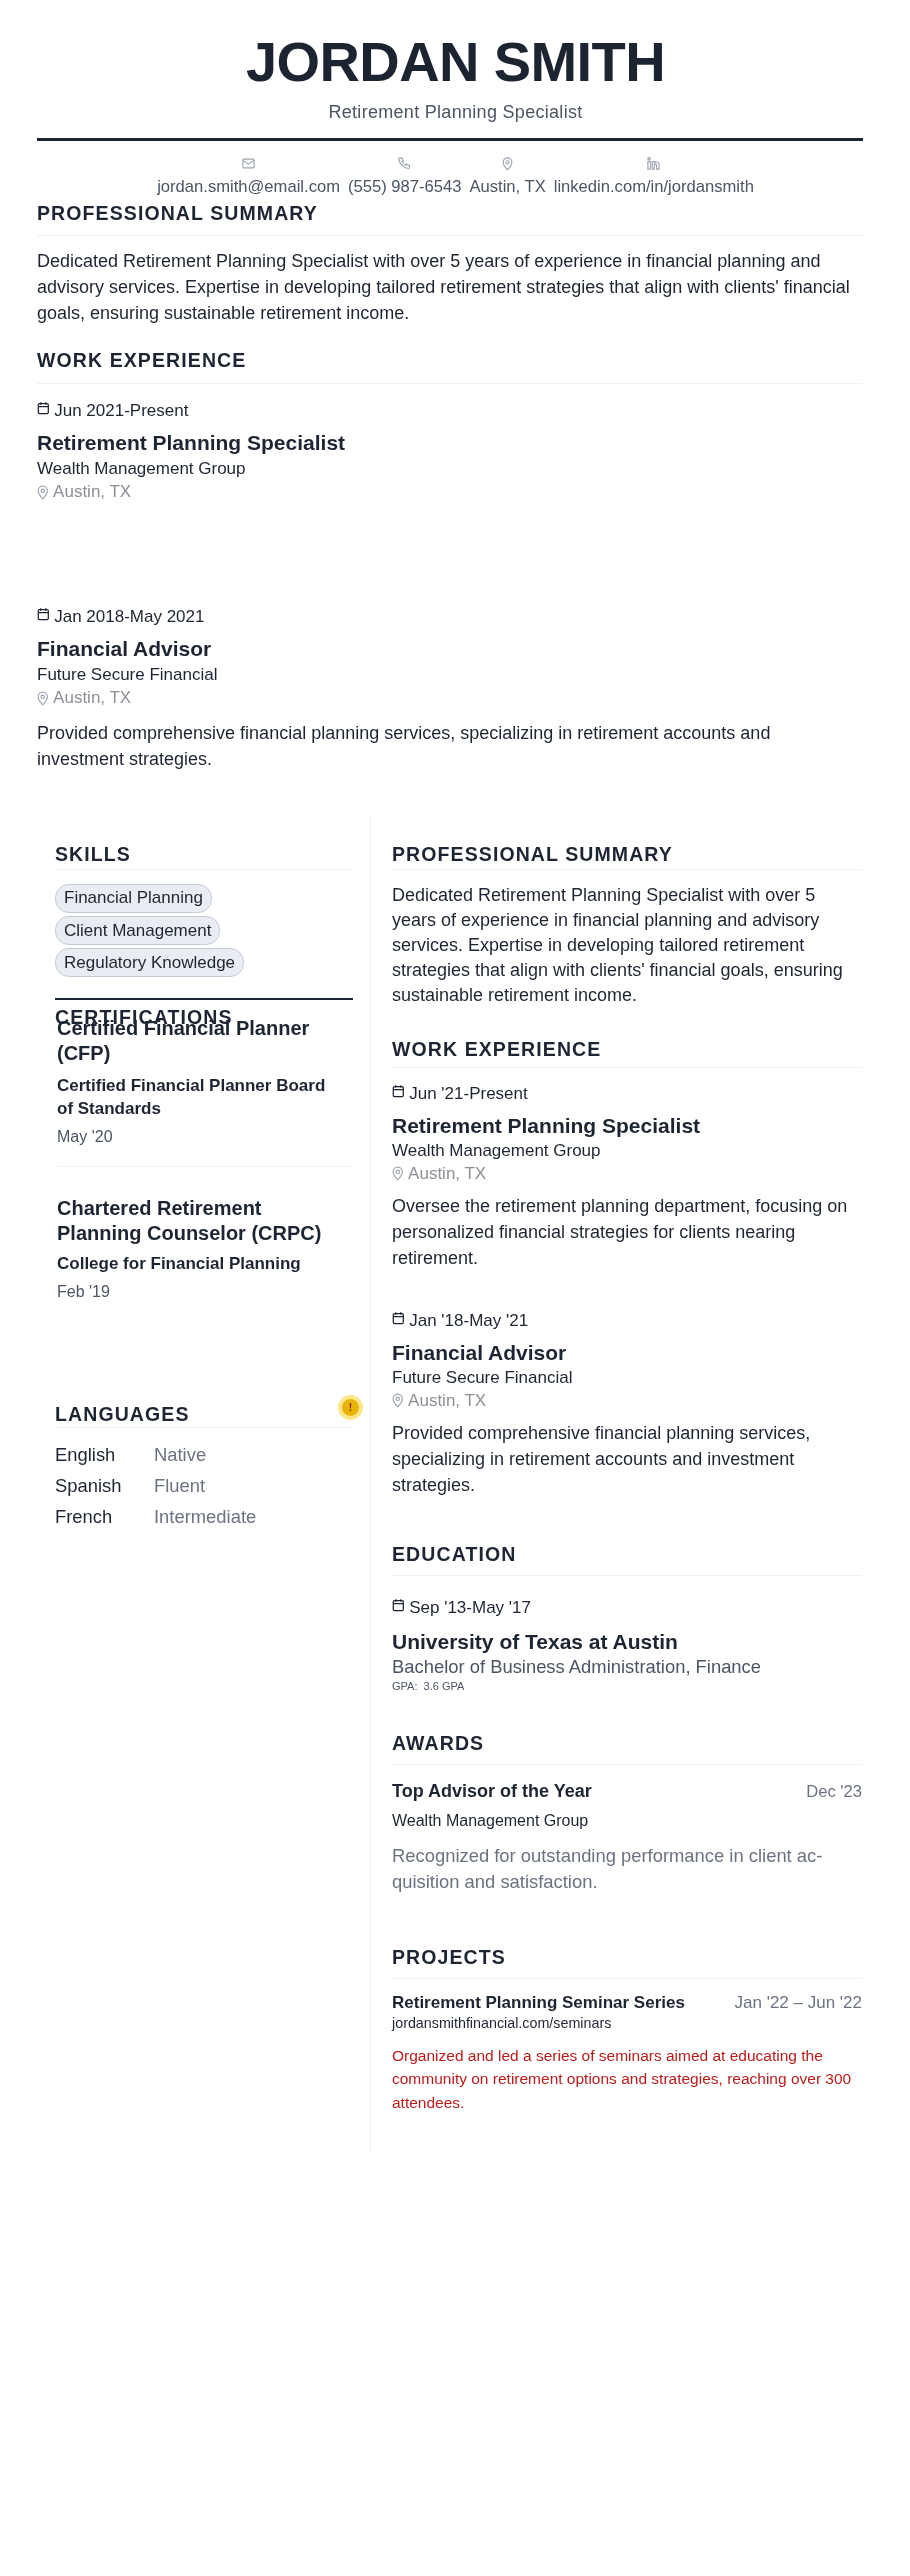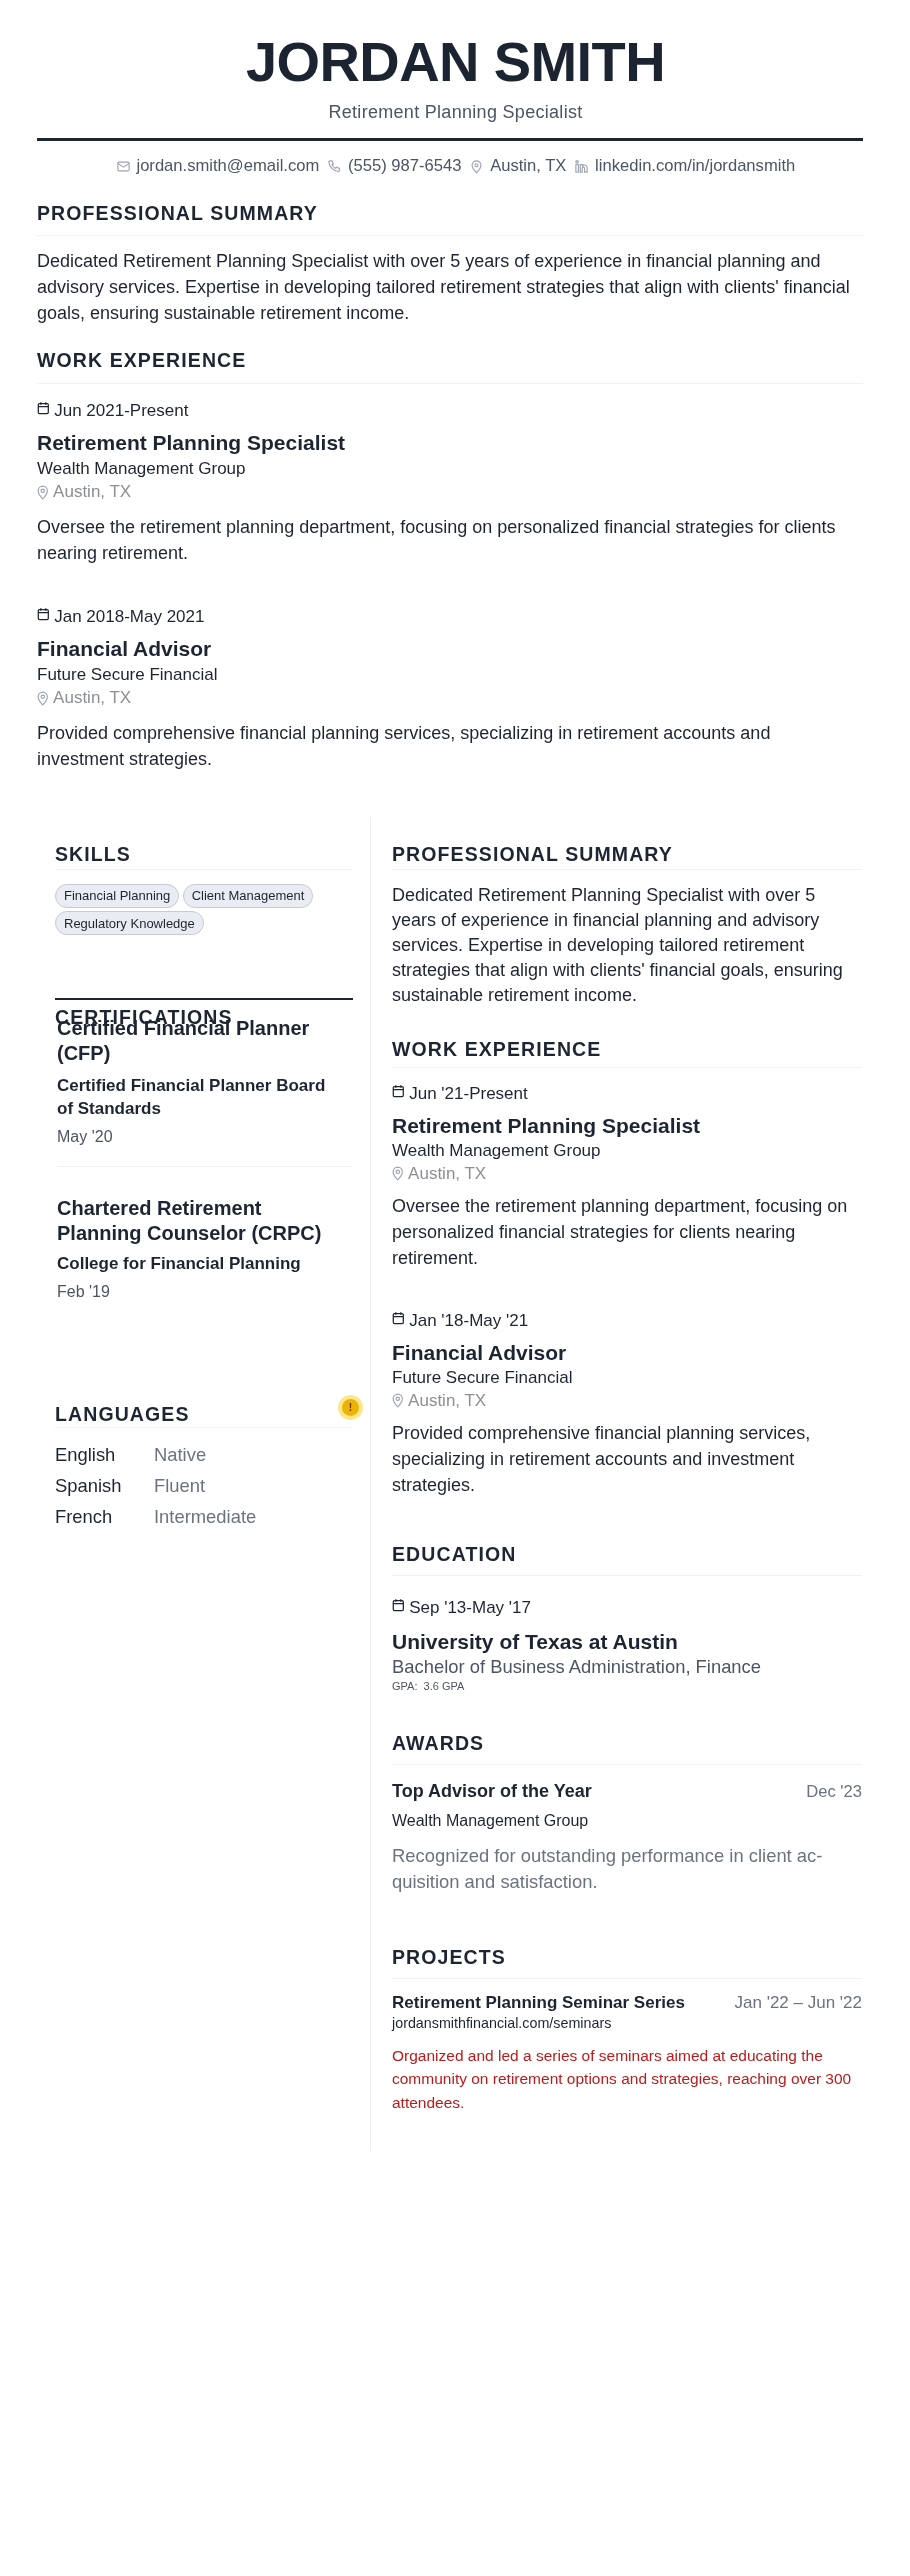--- a/index.html
+++ b/index.html
@@ -3,32 +3,32 @@
 <meta charset="utf-8">
 <style>
   * { box-sizing: border-box; margin: 0; padding: 0; }
   html, body { width: 911px; height: 2576px; background: #ffffff; }
   body { font-family: "Liberation Sans", "DejaVu Sans", sans-serif; color: #1e2532; position: relative; }
   .abs { position: absolute; }
   .name { left: 0; width: 911px; top: 30px; text-align: center; font-size: 56px; font-weight: 700; letter-spacing: -0.6px; color: #1c2431; line-height: 63px; }
   .subtitle { left: 0; width: 911px; top: 102px; text-align: center; font-size: 18px; color: #4b5563; letter-spacing: 0.3px; }
   .thick-rule { left: 37px; width: 826px; top: 138px; height: 2.9px; background: #1e2532; }
   .contact { left: 0; width: 911px; top: 156px; display: flex; justify-content: center; align-items: center; gap: 8px; font-size: 16.6px; color: #4b5563; }
-  .contact .item { display: flex; align-items: center; gap: 5.7px; }
+  .contact .item { display: flex; align-items: center; gap: 5.7px; flex-direction: column; }
   .contact svg { width: 15px; height: 15px; }
   .sec-h { font-size: 19.5px; font-weight: 700; letter-spacing: 1.1px; color: #1e2532; }
   .rule { height: 1.1px; background: #f0f1f3; }
   .body-text { font-size: 18px; line-height: 26px; color: #1e2532; }
   .date-row { display: flex; align-items: flex-start; gap: 4.6px; font-size: 17px; color: #1e2532; }
   .date-row svg { width: 12.6px; height: 13.8px; }
   .job-title { font-size: 21px; font-weight: 700; color: #1e2532; }
   .company { font-size: 17px; color: #1e2532; }
   .loc { display: flex; align-items: center; gap: 4.6px; font-size: 17px; color: #8b8f96; }
   .loc svg { width: 11.5px; height: 15px; }
-  .chip { display: inline-block; border: 1.1px solid #c4cbd6; background: #e9edf3; border-radius: 13.8px; font-size: 13px; padding: 3.4px 8px; color: #1e2532; margin-right: 3.4px; margin-bottom: 3.4px; }
+  .chip { display: inline-block; border: 1.1px solid #c4cbd6; background: #e9edf3; border-radius: 13.8px; font-size: 17px; padding: 3.4px 8px; color: #1e2532; margin-right: 3.4px; margin-bottom: 3.4px; }
   .divider-v { left: 370px; top: 817px; width: 1.1px; height: 1334px; background: #eceef0; }
   .cert-name { font-size: 20px; font-weight: 700; line-height: 25px; color: #1e2532; }
   .cert-org { font-size: 17px; font-weight: 700; line-height: 23px; color: #1e2532; }
   .cert-date { font-size: 16px; color: #4b5563; }
   .lang-row { display: flex; font-size: 18.4px; line-height: 31px; }
   .lang-row .l { width: 99px; color: #1e2532; font-weight: 500; }
   .lang-row .v { color: #6b7280; }
   .warn { left: 338px; top: 1395px; width: 25px; height: 25px; border-radius: 50%; background: #fde68a; display: flex; align-items: center; justify-content: center; }
   .warn span { width: 17px; height: 17px; border-radius: 50%; background: #eab308; color: #7c2d12; font-size: 10.3px; font-weight: 700; display: flex; align-items: center; justify-content: center; }
   .r-text { font-size: 18px; line-height: 26px; color: #1e2532; }
@@ -88,21 +88,20 @@
   </div>
   <div class="job-title" style="margin-top:10.3px;">Retirement Planning Specialist</div>
   <div class="company" style="margin-top:3.4px;">Wealth Management Group</div>
   <div class="loc" style="margin-top:3.4px;">
     <svg viewBox="0 0 20 26" fill="none" stroke="#9ca3af" stroke-width="2">
         <path d="M10 24s8-8 8-14a8 8 0 0 0-16 0c0 6 8 14 8 14z"></path>
         <circle cx="10" cy="10" r="3"></circle>
       </svg>
     <span>Austin, TX</span>
   </div>
-  <div class="body-text" style="margin-top:11.5px; width:820px;">Oversee the retirement planning department, focusing on personalized financial strategies for clients nearing retirement.</div>
 </div>
 
 <div class="abs" style="left:37px; top:607px; width:826px;">
   <div class="date-row">
     <svg viewBox="0 0 20 22" fill="none" stroke="#1e2532" stroke-width="2">
         <rect x="2" y="4" width="16" height="16" rx="2"></rect>
         <path d="M2 9h16M6 2v4M14 2v4"></path>
       </svg>
     <span>Jan 2018-May 2021</span>
   </div>

